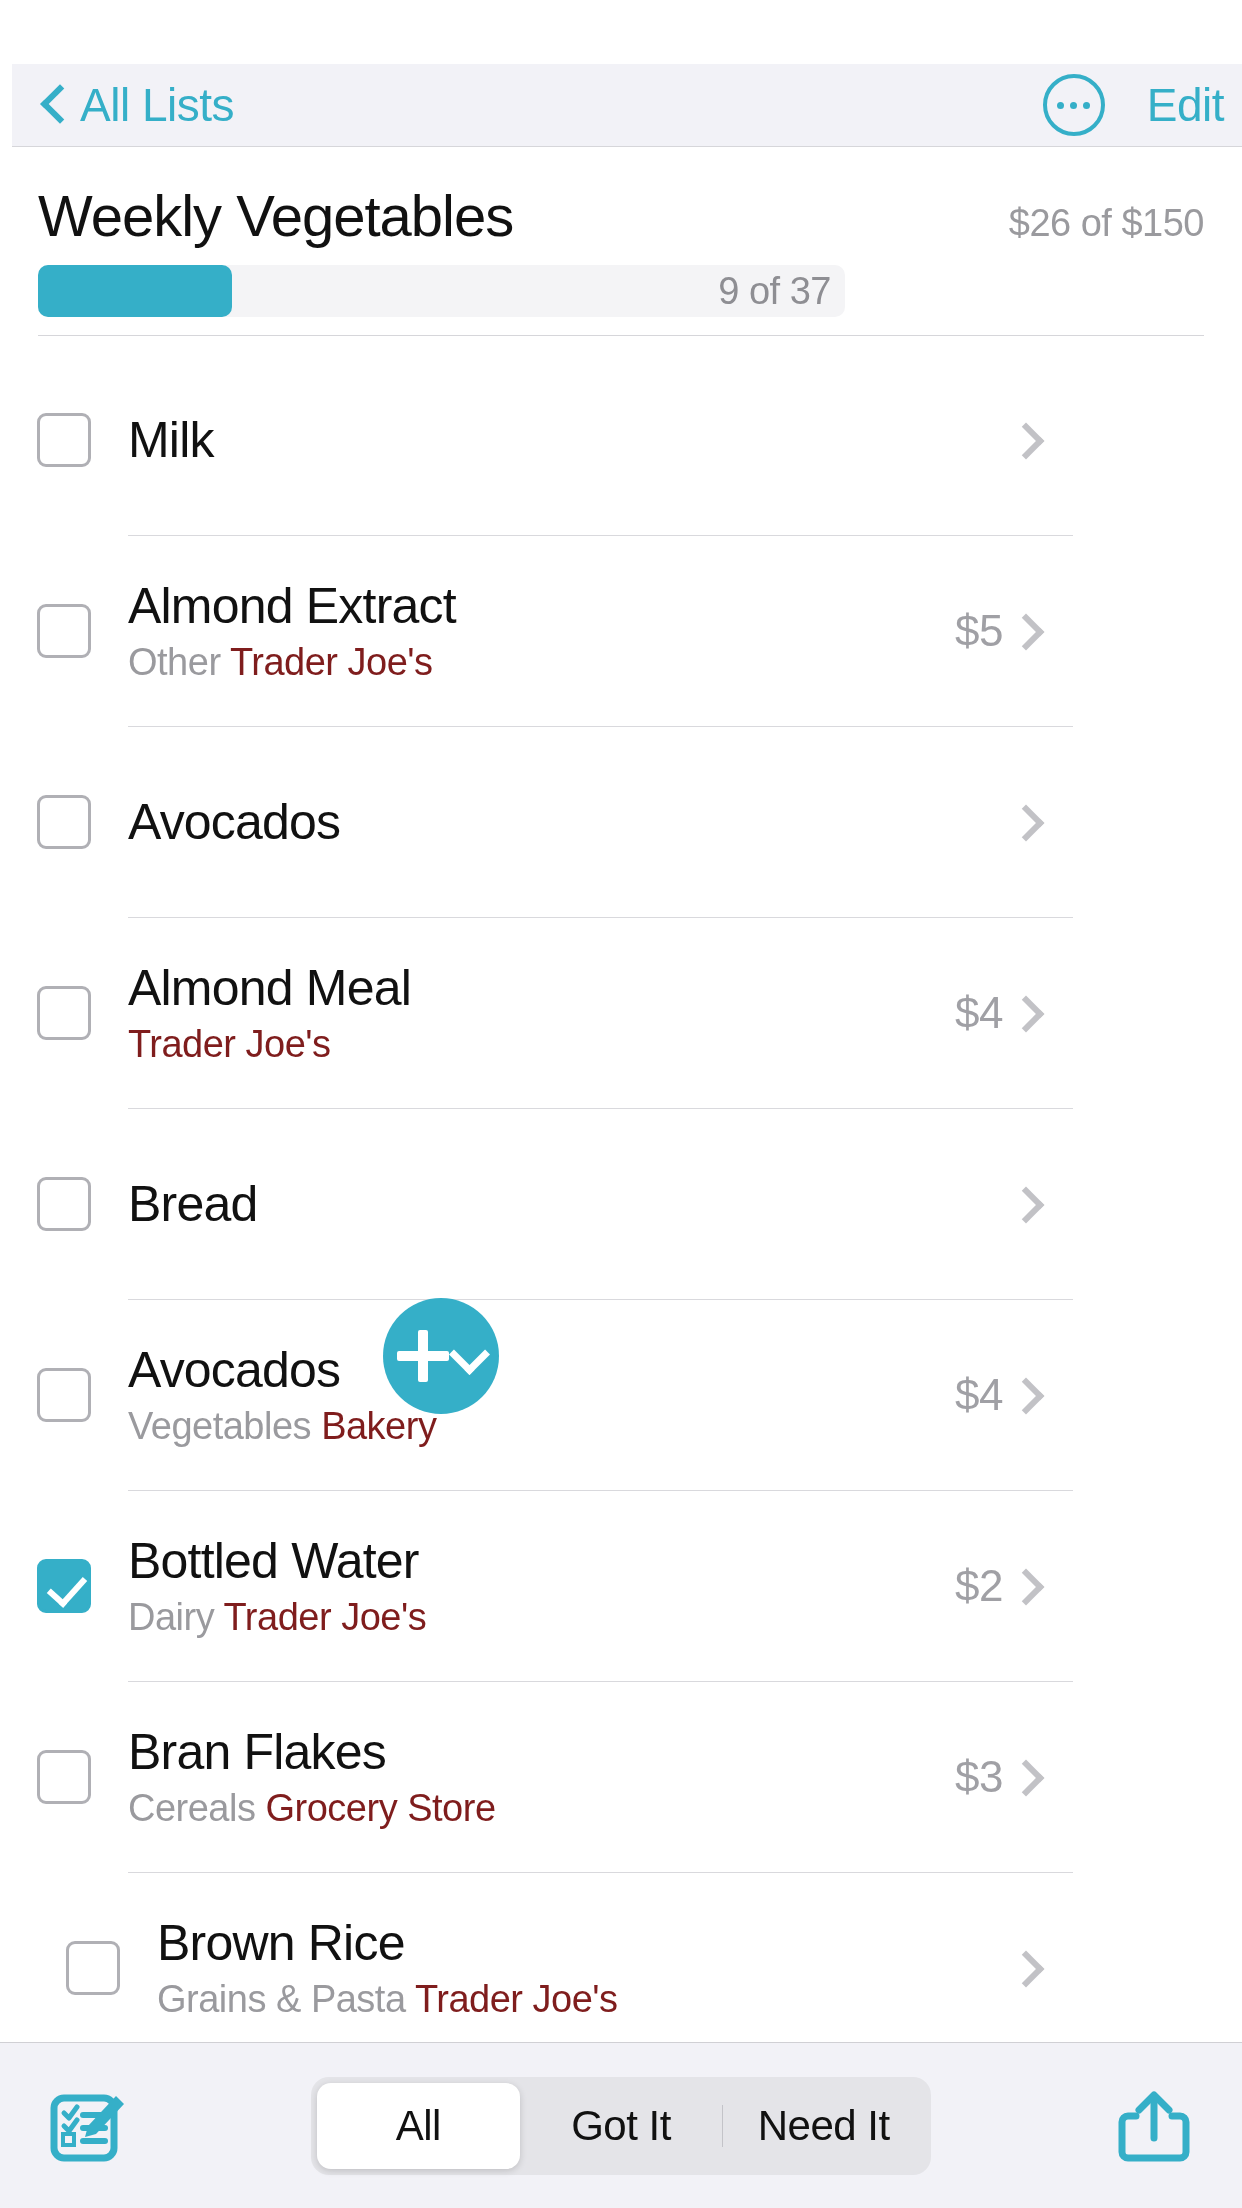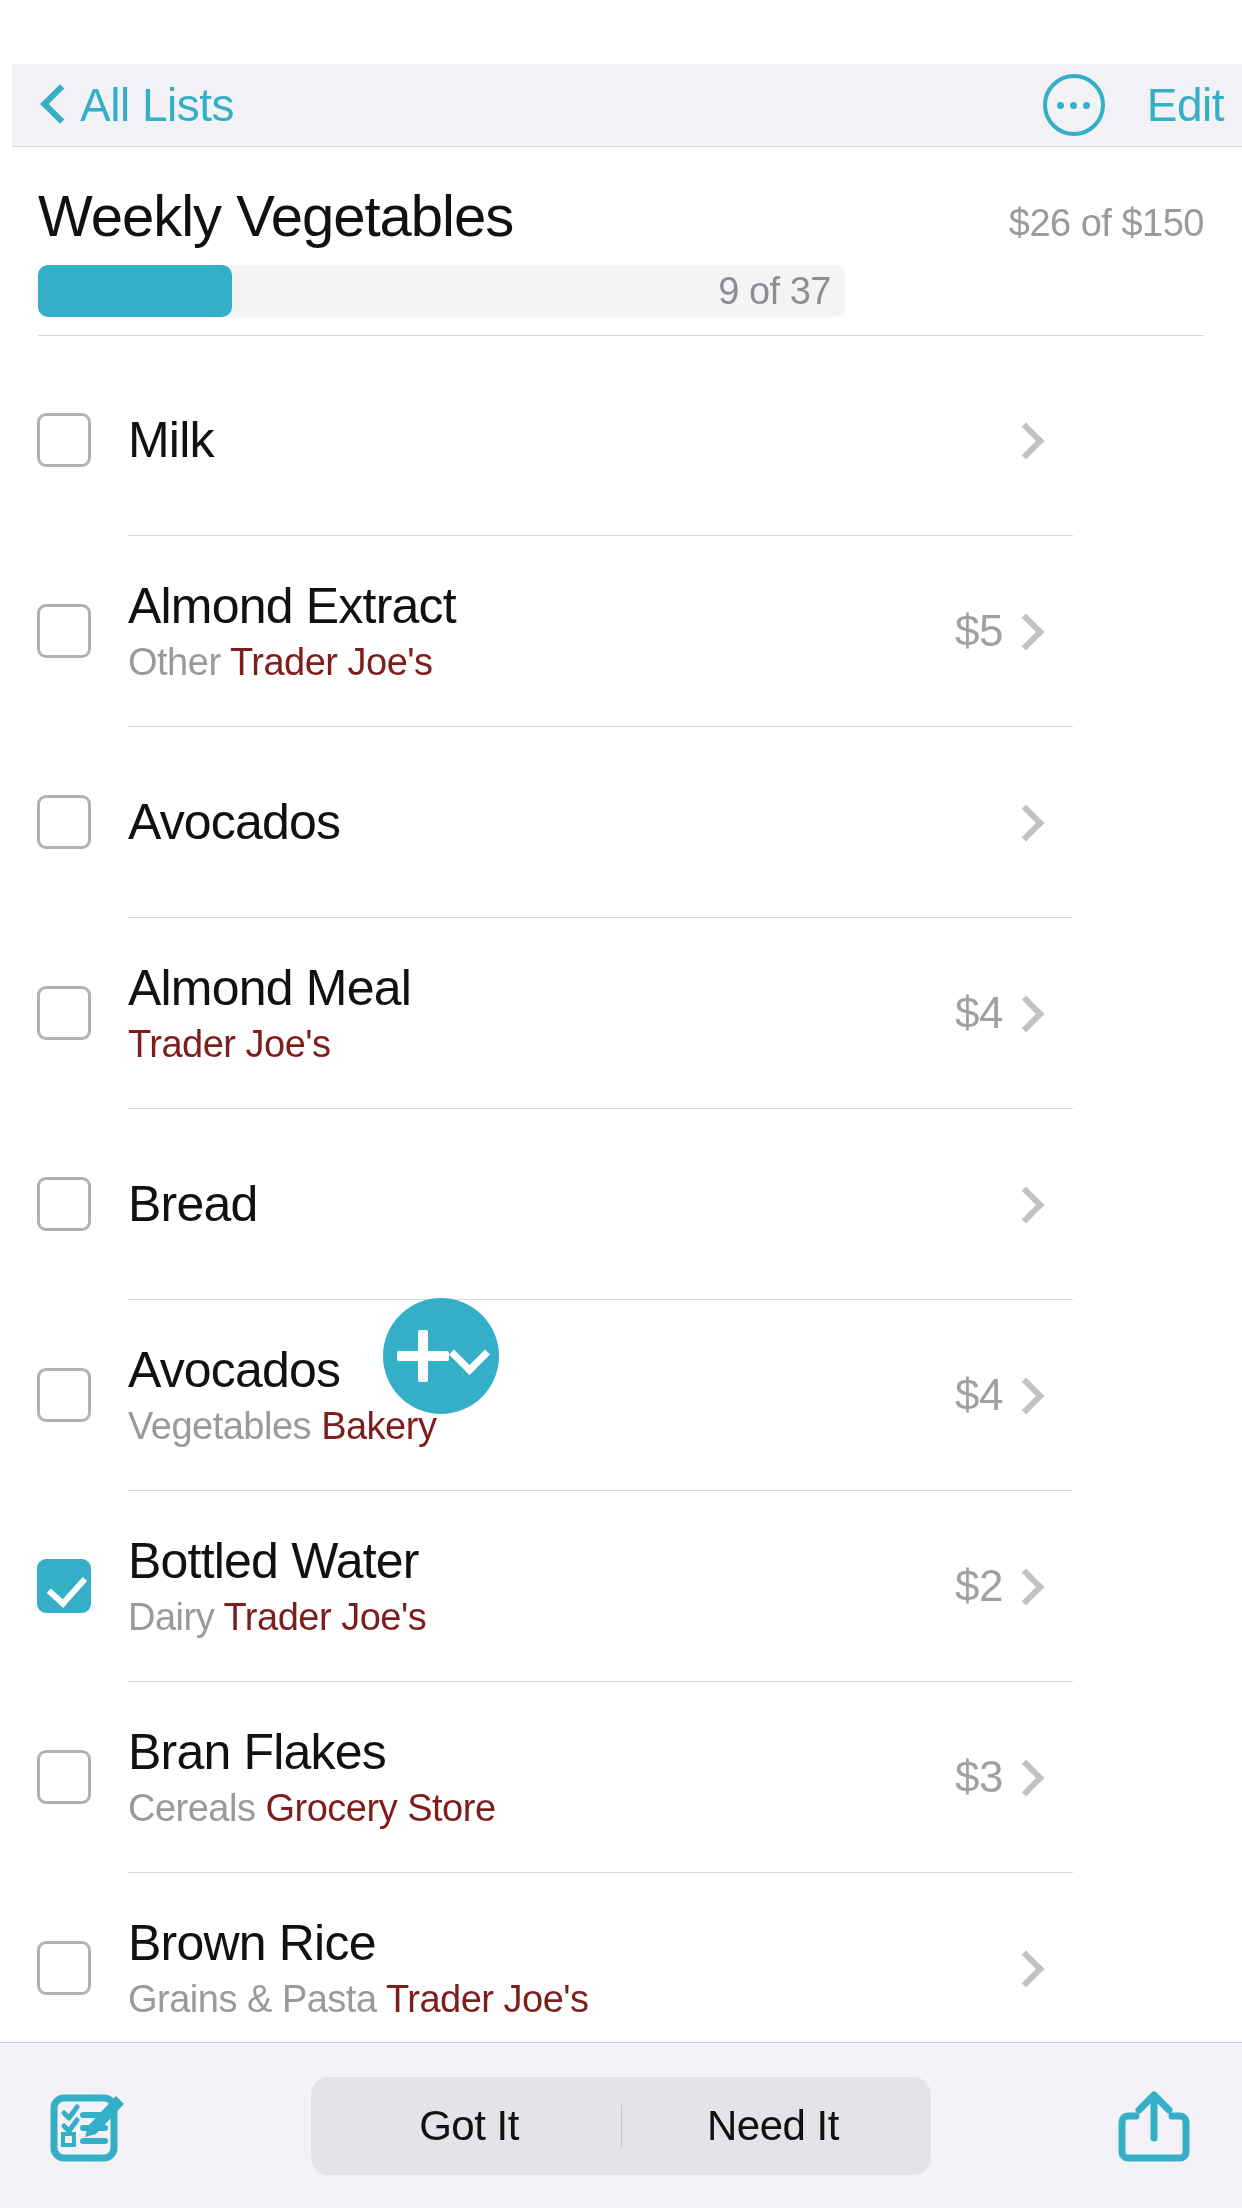--- a/index.html
+++ b/index.html
@@ -264,21 +264,21 @@
         <div class="row-body">
           <div class="row-title">Bran Flakes</div>
           <div class="row-sub"><span class="sub-cat">Cereals</span> <span class="sub-store">Grocery Store</span></div>
         </div>
         <div class="row-right">
           <span class="row-price">$3</span>
           <span class="chev-r"></span>
         </div>
       </div>
       <div class="row-sep"></div>
-      <div class="row" style="height: 190px;">
+      <div class="row" style="height: 190px; padding-left: 29px;">
         <div class="cbx-cell">
           <div class="cbx"></div>
         </div>
         <div class="row-body">
           <div class="row-title">Brown Rice</div>
           <div class="row-sub"><span class="sub-cat">Grains &amp; Pasta</span> <span class="sub-store">Trader Joe's</span></div>
         </div>
         <div class="row-right">
           <span class="chev-r"></span>
         </div>
@@ -298,20 +298,23 @@
         <path d="M20 44 l5 5 8-11" fill="none" stroke="#35afc8" stroke-width="5" stroke-linecap="round" stroke-linejoin="round"></path>
         <rect x="19" y="52" width="11" height="11" fill="none" stroke="#35afc8" stroke-width="4"></rect>
         <path d="M39 33 h22" stroke="#35afc8" stroke-width="6" stroke-linecap="round"></path>
         <path d="M39 46 h22" stroke="#35afc8" stroke-width="6" stroke-linecap="round"></path>
         <path d="M39 59 h22" stroke="#35afc8" stroke-width="6" stroke-linecap="round"></path>
         <path d="M44 44 L72 14 l8 8 L52 52 l-11 3 z" fill="#35afc8"></path>
       </svg>
     </span>
 
     <div class="segmented">
+      <div class="seg active">
+        <span>All</span>
+      </div>
       <div class="seg">
         <span>Got It</span>
       </div>
       <div class="seg">
         <span class="seg-div" style="left:0;"></span>
         <span>Need It</span>
       </div>
     </div>
 
     <span class="tb-icon">

